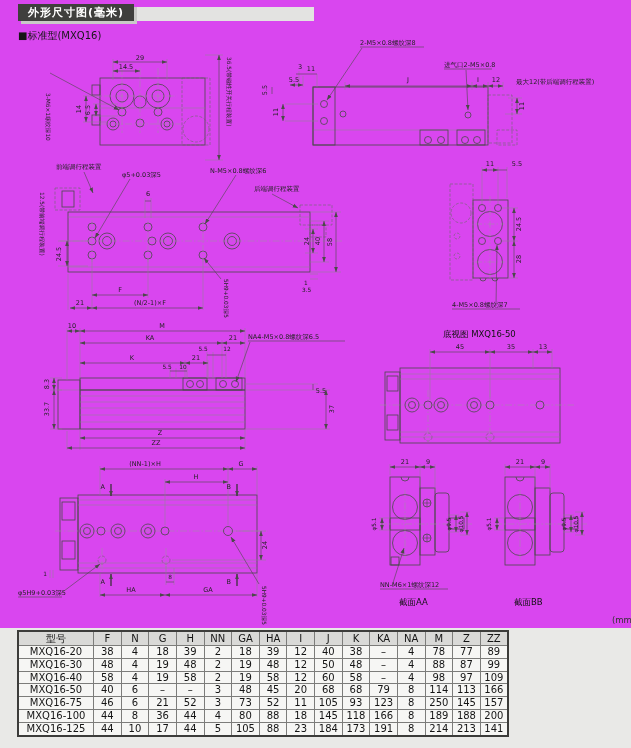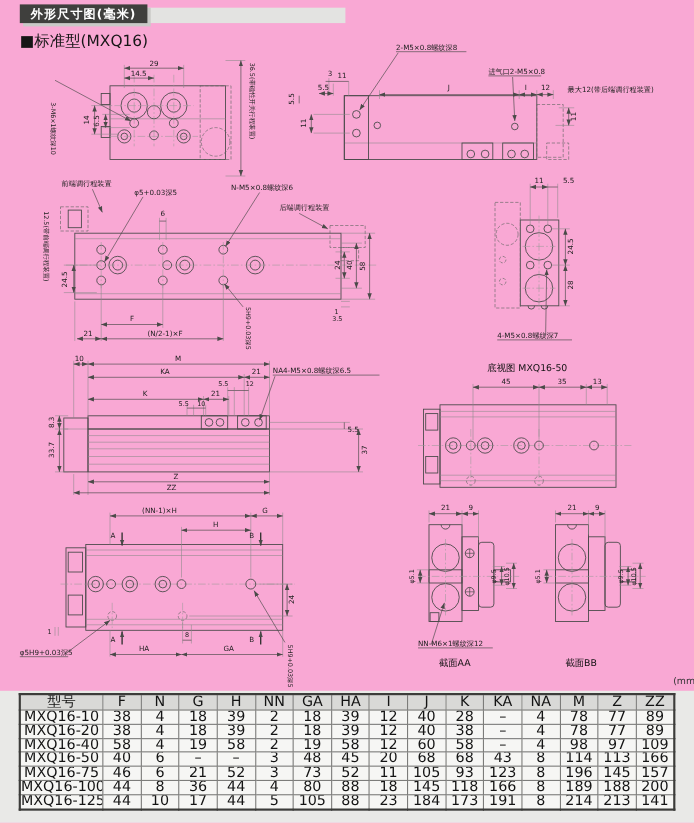--- a/index.html
+++ b/index.html
@@ -1,23 +1,23 @@
 <!DOCTYPE html>
 <html><head>
 <meta charset="utf-8">
 <style>
   html,body{margin:0;padding:0}
   body{width:631px;height:748px;position:relative;background:#f7f7f5;font-family:"DejaVu Sans","Liberation Sans",sans-serif;overflow:hidden}
-  .page{position:absolute;inset:0;background:#f9a8d4}
+  .page{position:absolute;inset:0;background:#d946ef}
   .hdr-bar{position:absolute;left:22px;top:7px;width:292px;height:14px;background:#e3e3e1}
   .badge{position:absolute;left:18px;top:4px;height:17px;line-height:17px;padding:0 10px;background:#3f3f3d;color:#fff;font-size:11px;font-weight:bold;box-shadow:3px 3px 0 #c9c9c7;letter-spacing:1px}
-  .subtitle{position:absolute;left:18px;top:29px;font-size:14px;color:#161616}
+  .subtitle{position:absolute;left:18px;top:29px;font-size:10px;color:#161616}
   .mm-note{position:absolute;left:612px;top:615px;font-size:8.5px;color:#333}
   .table-strip{position:absolute;left:0;top:628px;width:631px;height:120px;background:#e9e9e7}
-  table{position:absolute;left:17px;top:630px;width:597px;border-collapse:collapse;table-layout:fixed;font-size:13px;color:#141414;background:#f6f6f4;border:2px solid #3c3c3a}
+  table{position:absolute;left:17px;top:630px;width:492px;border-collapse:collapse;table-layout:fixed;font-size:10px;color:#141414;background:#f6f6f4;border:2px solid #3c3c3a}
   th,td{border:1px solid #7c7c7a;text-align:center;padding:0;height:11.8px;line-height:11.8px;overflow:hidden;white-space:nowrap}
   th{background:#d9d9d7;font-weight:normal;height:13px}
   th:first-child,td:first-child{width:74px}
   svg{position:absolute;left:0;top:38px}
   .ln{stroke:#4a4a4a;stroke-width:.8;fill:none}
   .thin{stroke:#8a8a88;stroke-width:.5;fill:none}
   .dash{stroke:#6a6a68;stroke-width:.6;fill:none;stroke-dasharray:3 1.6}
   .cl{stroke:#9a9a98;stroke-width:.5;fill:none;stroke-dasharray:7 2 1.5 2}
   .dim{stroke:#4a4a48;stroke-width:.6;fill:none;marker-start:url(#as);marker-end:url(#ae)}
   .pl{stroke:#4a4a48;stroke-width:.6;fill:none}
@@ -522,56 +522,56 @@
           <th>K</th>
           <th>KA</th>
           <th>NA</th>
           <th>M</th>
           <th>Z</th>
           <th>ZZ</th>
         </tr>
       </thead>
     <tbody>
         <tr>
-          <td>MXQ16-10</td>
-          <td>38</td>
-          <td>4</td>
-          <td>18</td>
-          <td>39</td>
-          <td>2</td>
-          <td>18</td>
-          <td>39</td>
-          <td>12</td>
-          <td>40</td>
-          <td>28</td>
-          <td>–</td>
-          <td>4</td>
-          <td>78</td>
-          <td>77</td>
-          <td>89</td>
-        </tr>
-        <tr>
           <td>MXQ16-20</td>
           <td>38</td>
           <td>4</td>
           <td>18</td>
           <td>39</td>
           <td>2</td>
           <td>18</td>
           <td>39</td>
           <td>12</td>
           <td>40</td>
           <td>38</td>
           <td>–</td>
           <td>4</td>
           <td>78</td>
           <td>77</td>
           <td>89</td>
         </tr>
         <tr>
+          <td>MXQ16-30</td>
+          <td>48</td>
+          <td>4</td>
+          <td>19</td>
+          <td>48</td>
+          <td>2</td>
+          <td>19</td>
+          <td>48</td>
+          <td>12</td>
+          <td>50</td>
+          <td>48</td>
+          <td>–</td>
+          <td>4</td>
+          <td>88</td>
+          <td>87</td>
+          <td>99</td>
+        </tr>
+        <tr>
           <td>MXQ16-40</td>
           <td>58</td>
           <td>4</td>
           <td>19</td>
           <td>58</td>
           <td>2</td>
           <td>19</td>
           <td>58</td>
           <td>12</td>
           <td>60</td>
@@ -587,41 +587,41 @@
           <td>40</td>
           <td>6</td>
           <td>–</td>
           <td>–</td>
           <td>3</td>
           <td>48</td>
           <td>45</td>
           <td>20</td>
           <td>68</td>
           <td>68</td>
-          <td>43</td>
+          <td>79</td>
           <td>8</td>
           <td>114</td>
           <td>113</td>
           <td>166</td>
         </tr>
         <tr>
           <td>MXQ16-75</td>
           <td>46</td>
           <td>6</td>
           <td>21</td>
           <td>52</td>
           <td>3</td>
           <td>73</td>
           <td>52</td>
           <td>11</td>
           <td>105</td>
           <td>93</td>
           <td>123</td>
           <td>8</td>
-          <td>196</td>
+          <td>250</td>
           <td>145</td>
           <td>157</td>
         </tr>
         <tr>
           <td>MXQ16-100</td>
           <td>44</td>
           <td>8</td>
           <td>36</td>
           <td>44</td>
           <td>4</td>

